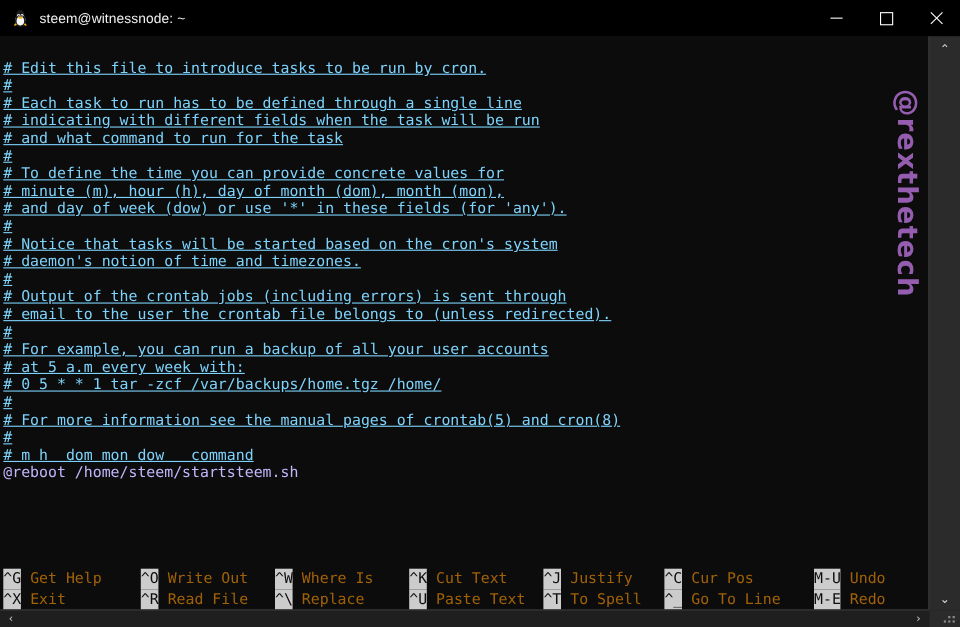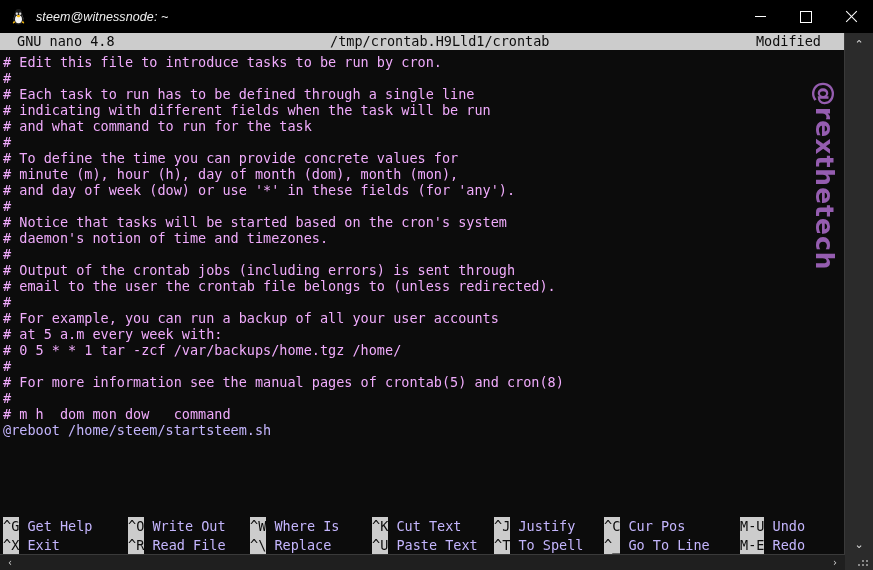--- a/index.html
+++ b/index.html
@@ -8,21 +8,21 @@
     width:873px;height:570px;overflow:hidden;
     background:#0c0c0c;
     font-family:"DejaVu Sans Mono","Liberation Mono",monospace;
   }
   #app{position:relative;width:873px;height:570px;background:#1f1f1f;}
 
   
   .titlebar{
     position:absolute;left:0;top:0;width:873px;height:33px;
     background:#000000;
-    display:flex;align-items:center;font-style:italic;
+    display:flex;align-items:center;
   }
   .tb-left{display:flex;align-items:center;padding-left:10px;flex:1;min-width:0;}
   .tux{
     width:17px;height:17px;position:relative;flex:0 0 auto;margin-right:9px;
   }
   .tb-title{
     color:#f0f0f0;font-family:"Liberation Sans","DejaVu Sans",sans-serif;
     font-size:12.5px;white-space:nowrap;letter-spacing:.1px;
   }
   .tb-btns{display:flex;height:33px;flex:0 0 auto;}
@@ -53,21 +53,21 @@
   }
   .nh-version{position:absolute;left:17px;top:0;}
   .nh-file{position:absolute;left:330px;top:0;}
   .nh-mod{position:absolute;right:24px;top:0;}
 
   .editor{
     position:absolute;left:0;top:21px;width:845px;
     font-size:13.5px;line-height:16px;white-space:pre;
   }
   .ln{height:16px;padding-left:3px;color:#c4b5fd;}
-  .ln.c{color:#f0abfc;}
+  .ln.c{color:#7dd3fc;text-decoration:underline;}
 
   
   .watermark{
     position:absolute;right:6px;top:48px;
     color:#b46fd4;opacity:.82;
     font-family:"DejaVu Sans","Liberation Sans",sans-serif;
     font-size:25px;font-weight:600;letter-spacing:1px;
     writing-mode:vertical-rl;text-orientation:mixed;
     user-select:none;pointer-events:none;
   }
@@ -77,21 +77,21 @@
     position:absolute;left:0;bottom:0;width:845px;height:38px;
     font-size:13.5px;line-height:19px;white-space:pre;
   }
   .sc-row{position:relative;height:19px;}
   .sc{position:absolute;top:0;display:flex;align-items:flex-start;}
   .sc-key{
     background:#cccccc;color:#0c0c0c;
     display:inline-block;min-width:2ch;text-align:left;
     padding:0 0px;
   }
-  .sc-lbl{color:#c4b5fd;padding-left:1ch;}
+  .sc-lbl{color:#a16207;padding-left:1ch;}
 
   
   .vscroll{
     position:absolute;right:0;top:33px;width:28px;height:522px;
     background:#2b2b2b;border-left:1px solid #3a3a3a;
   }
   .vs-arrow{
     width:28px;height:22px;display:flex;align-items:center;justify-content:center;
     color:#d8d8d8;font-size:11px;font-family:"DejaVu Sans",sans-serif;
   }
@@ -147,25 +147,20 @@
         <span class="glyph-max"></span>
       </div>
       <div class="tb-btn close">
         <span class="glyph-close"></span>
       </div>
     </div>
   </div>
 
   <div class="term">
 
-    <div class="nano-header">
-      <span class="nh-version">GNU nano 4.8</span>
-      <span class="nh-file">/tmp/crontab.H9Lld1/crontab</span>
-      <span class="nh-mod">Modified</span>
-    </div>
 
     <div class="editor" id="editor"><div class="ln c"># Edit this file to introduce tasks to be run by cron.</div><div class="ln c">#</div><div class="ln c"># Each task to run has to be defined through a single line</div><div class="ln c"># indicating with different fields when the task will be run</div><div class="ln c"># and what command to run for the task</div><div class="ln c">#</div><div class="ln c"># To define the time you can provide concrete values for</div><div class="ln c"># minute (m), hour (h), day of month (dom), month (mon),</div><div class="ln c"># and day of week (dow) or use '*' in these fields (for 'any').</div><div class="ln c">#</div><div class="ln c"># Notice that tasks will be started based on the cron's system</div><div class="ln c"># daemon's notion of time and timezones.</div><div class="ln c">#</div><div class="ln c"># Output of the crontab jobs (including errors) is sent through</div><div class="ln c"># email to the user the crontab file belongs to (unless redirected).</div><div class="ln c">#</div><div class="ln c"># For example, you can run a backup of all your user accounts</div><div class="ln c"># at 5 a.m every week with:</div><div class="ln c"># 0 5 * * 1 tar -zcf /var/backups/home.tgz /home/</div><div class="ln c">#</div><div class="ln c"># For more information see the manual pages of crontab(5) and cron(8)</div><div class="ln c">#</div><div class="ln c"># m h  dom mon dow   command</div><div class="ln">@reboot /home/steem/startsteem.sh</div></div>
 
     <div class="watermark">@rexthetech</div>
 
     <div class="shortcuts" id="shortcuts"><div class="sc-row"><div class="sc" style="left: 3px;"><span class="sc-key">^G</span><span class="sc-lbl">Get Help</span></div><div class="sc" style="left: 128px;"><span class="sc-key">^O</span><span class="sc-lbl">Write Out</span></div><div class="sc" style="left: 250px;"><span class="sc-key">^W</span><span class="sc-lbl">Where Is</span></div><div class="sc" style="left: 372px;"><span class="sc-key">^K</span><span class="sc-lbl">Cut Text</span></div><div class="sc" style="left: 494px;"><span class="sc-key">^J</span><span class="sc-lbl">Justify</span></div><div class="sc" style="left: 604px;"><span class="sc-key">^C</span><span class="sc-lbl">Cur Pos</span></div><div class="sc" style="left: 740px;"><span class="sc-key">M-U</span><span class="sc-lbl">Undo</span></div></div><div class="sc-row"><div class="sc" style="left: 3px;"><span class="sc-key">^X</span><span class="sc-lbl">Exit</span></div><div class="sc" style="left: 128px;"><span class="sc-key">^R</span><span class="sc-lbl">Read File</span></div><div class="sc" style="left: 250px;"><span class="sc-key">^\</span><span class="sc-lbl">Replace</span></div><div class="sc" style="left: 372px;"><span class="sc-key">^U</span><span class="sc-lbl">Paste Text</span></div><div class="sc" style="left: 494px;"><span class="sc-key">^T</span><span class="sc-lbl">To Spell</span></div><div class="sc" style="left: 604px;"><span class="sc-key">^_</span><span class="sc-lbl">Go To Line</span></div><div class="sc" style="left: 740px;"><span class="sc-key">M-E</span><span class="sc-lbl">Redo</span></div></div></div>
   </div>
 
   <div class="vscroll">
     <div class="vs-arrow vs-up">⌃</div>

